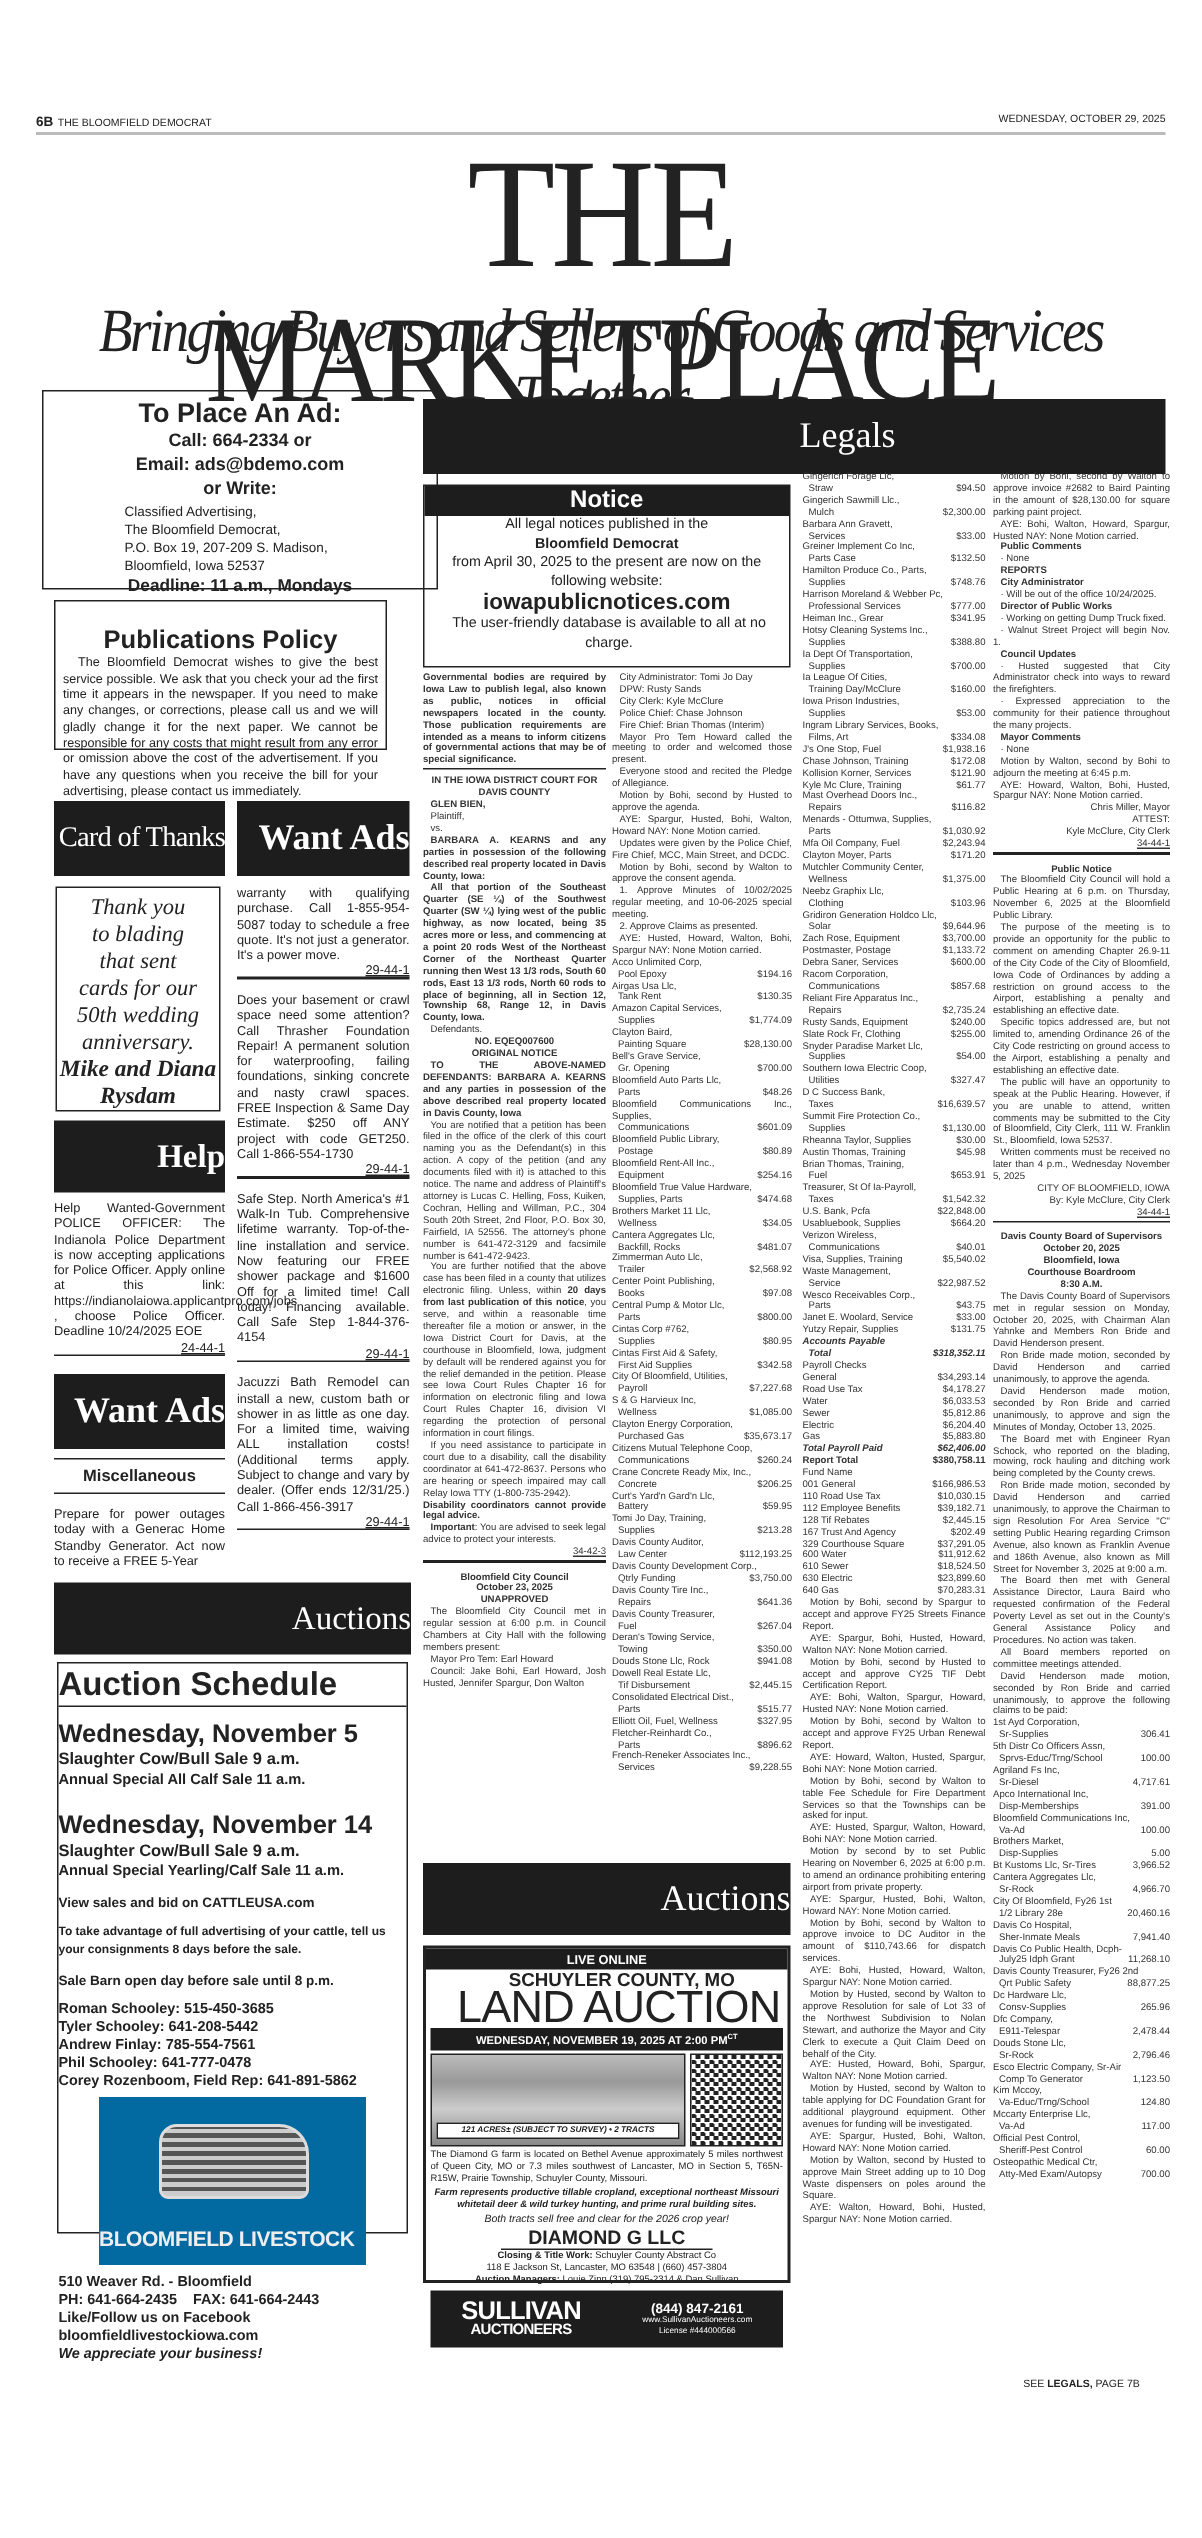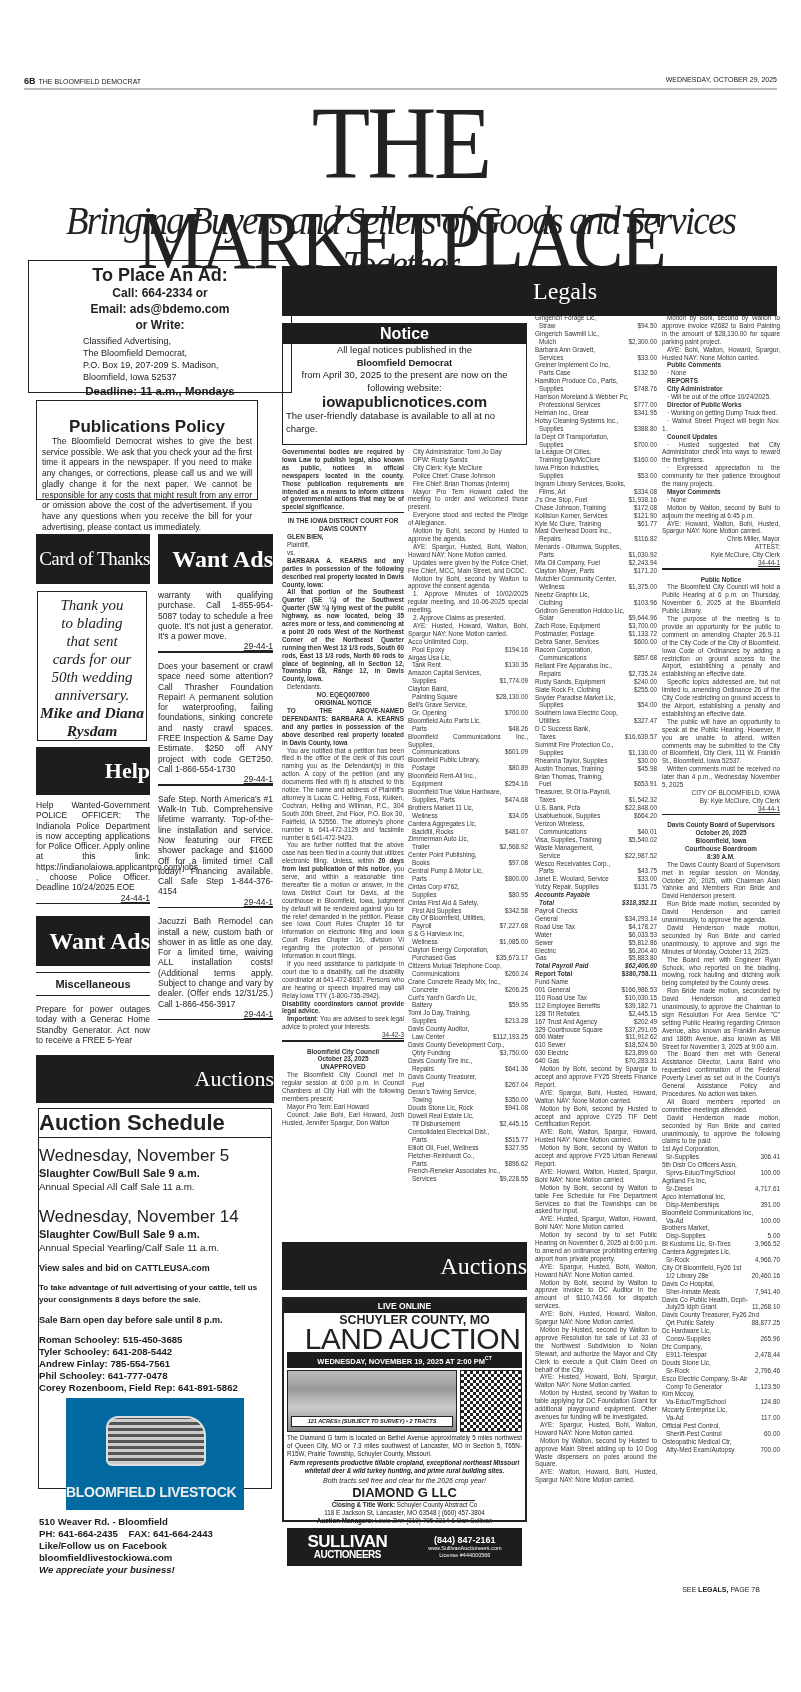--- a/index.html
+++ b/index.html
@@ -32,35 +32,35 @@
 .ref{text-align:right;font-size:8.5px;text-decoration:underline}
 .hr{height:1.5px;background:#222}
 .wa-col{left:158px;top:590px;width:115px}
 .wa-col .ad{margin-bottom:4px}
 .b-want2{left:36px;top:916px;width:114px;height:50px;font-size:24px;line-height:50px;font-weight:bold}
 .misc{left:36px;top:972px;width:114px;border-top:1.5px solid #222;border-bottom:1px solid #222;text-align:center;font-weight:bold;font-size:11px;line-height:22px}
 .misc-txt{left:36px;top:1004px;width:114px}
 .b-auctions1{left:36px;top:1055px;width:238px;height:48px;font-size:22px;line-height:48px}
 .sched{left:38px;top:1108px;width:234px;height:381px;border:1.5px solid #222;text-align:left}
 .sched h2{font-size:22px;font-weight:bold;line-height:28px;border-bottom:1.5px solid #222}
-.sched .day{font-size:17px;font-weight:normal;line-height:20px;margin-top:8px}
+.sched .day{font-size:17px;font-weight:bold;line-height:20px;margin-top:8px}
 .sched .s1{font-size:11px;font-weight:bold;line-height:14px}
-.sched .s2{font-size:9.8px;font-weight:normal;line-height:13px}
+.sched .s2{font-size:9.8px;font-weight:bold;line-height:13px}
 .sched .note{font-size:9px;font-weight:bold;line-height:12px;margin-top:8px}
 .sched .contacts{font-size:9.6px;font-weight:bold;line-height:12px;margin-top:8px}
 .logo{margin:4px auto 0;width:178px;height:112px;background:#0369a1;color:#eee;position:relative}
 .logo .cow{position:absolute;left:40px;top:18px;width:100px;height:50px;border:2px solid #ddd;border-radius:12px 20px 6px 6px;background:repeating-linear-gradient(0deg,#ccc 0 3px,#555 3px 6px)}
 .logo .name{position:absolute;left:0;right:0;bottom:10px;font-size:14px;font-weight:bold;letter-spacing:-.3px}
 .sched .foot{font-size:9.6px;font-weight:bold;line-height:12px;margin-top:6px}
 .b-legals{left:282px;top:266px;width:495px;height:50px;text-align:right;padding-right:180px;font-size:24px;line-height:50px}
 .notice{left:282px;top:323px;width:245px;height:122px;border:1.5px solid #222;text-align:center}
 .notice h2{background:#1d1d1d;color:#fff;font-size:16px;line-height:20px;font-weight:bold}
 .notice p{font-size:9.5px;line-height:12.5px}
 .notice .site{font-size:15px;font-weight:bold;line-height:16px}
-.notice .left{text-align:left;padding-left:3px}
+.notice .left{text-align:center;padding-left:3px}
 .col{font-size:6.4px;line-height:7.9px;color:#333;text-align:justify}
 .col p{text-indent:5px}
 .col .c{text-align:center;text-indent:0}
 .col .b{font-weight:bold}
 .c3{left:282px;top:448px;width:122px}
 .c3b{left:408px;top:448px;width:120px}
 .claim{display:flex;justify-content:space-between;text-indent:0}
 .claim .v{white-space:nowrap}
 .sub{padding-left:4px}
 .c4{left:535px;top:314px;width:122px}

